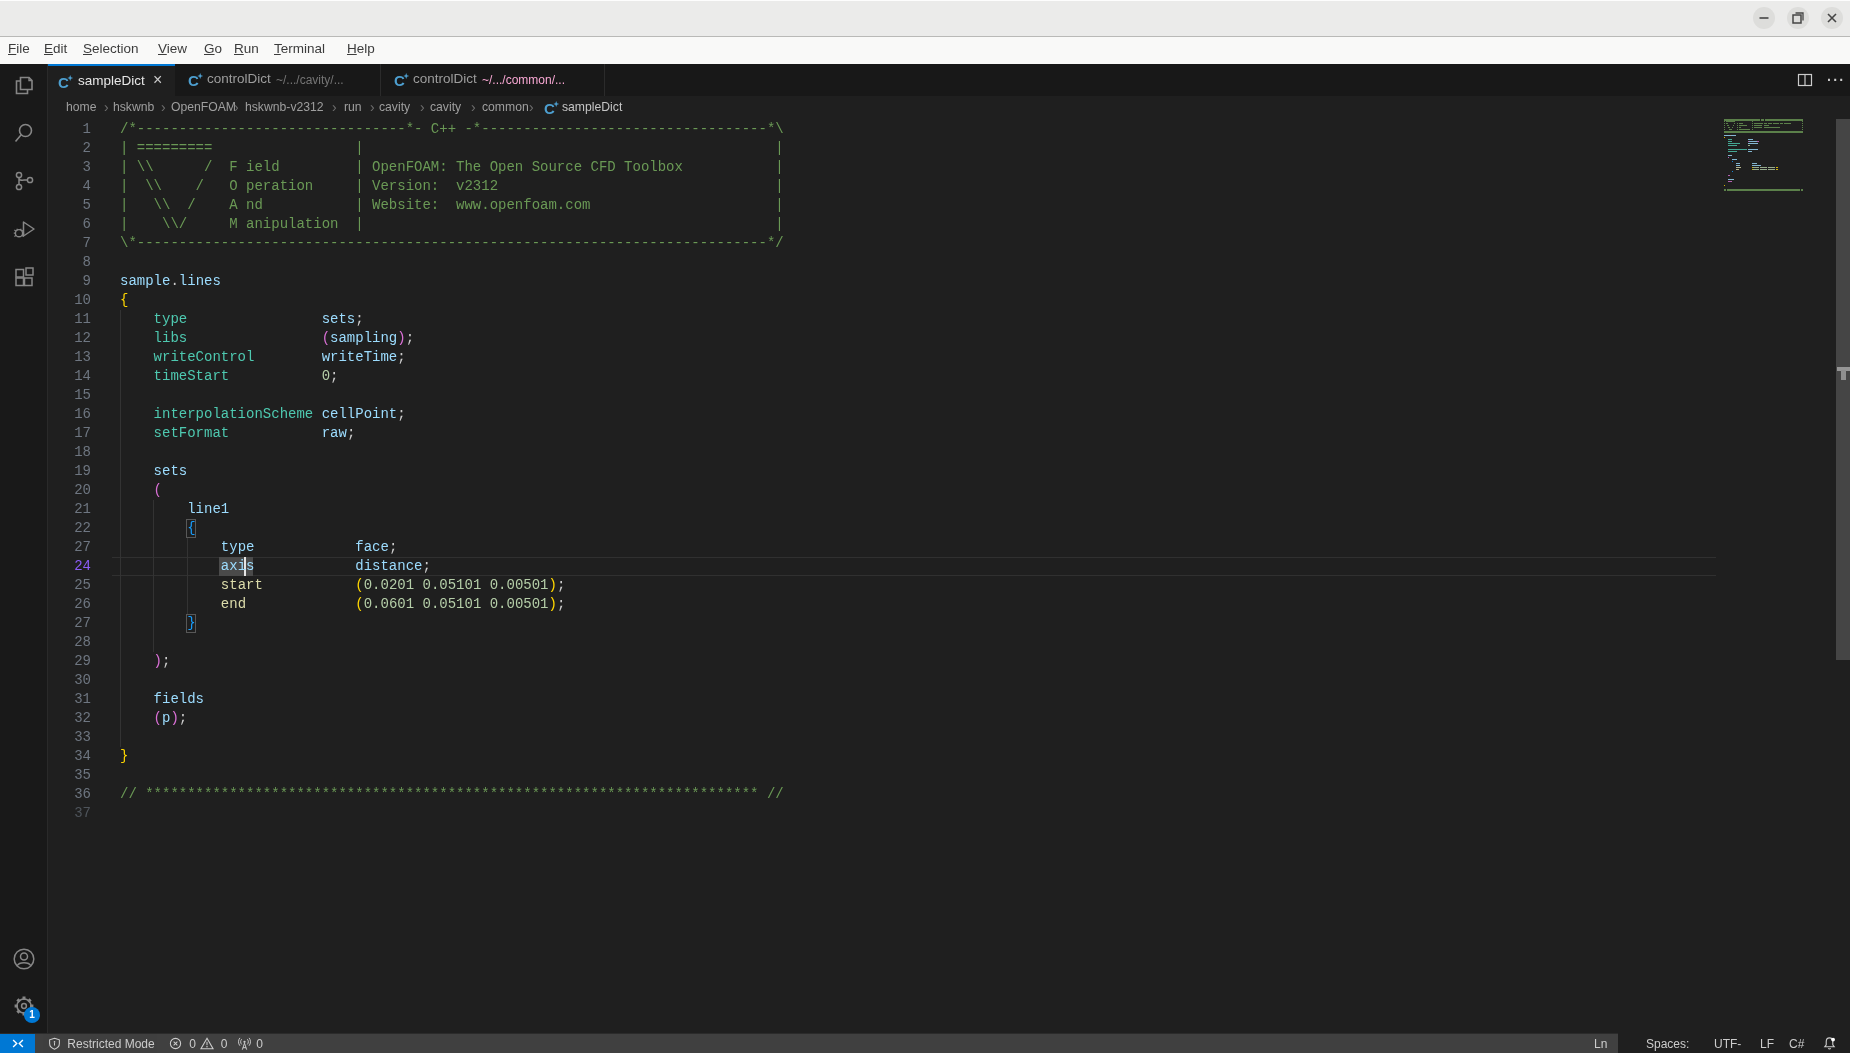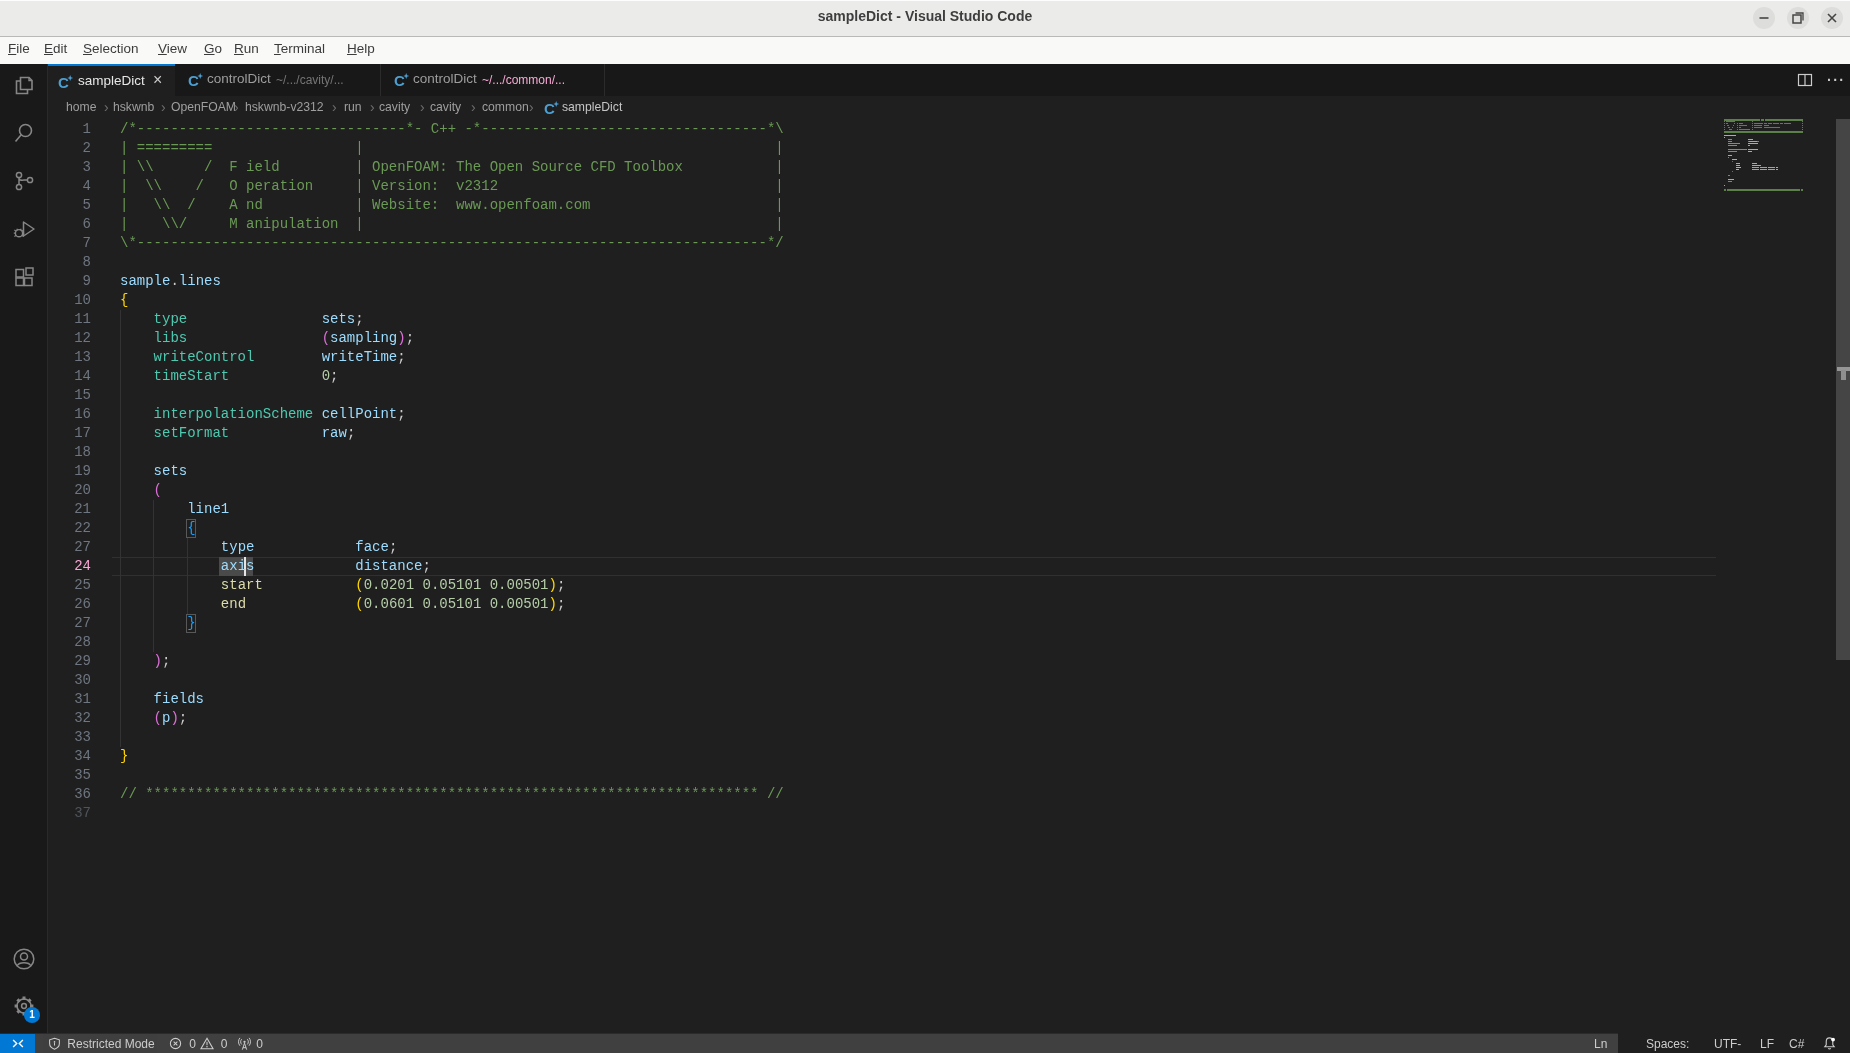--- a/index.html
+++ b/index.html
@@ -55,21 +55,20 @@
 .csicon { display:inline-block; width:16px; height:16px; }
 .sep { position:absolute; top:3px; color:#6e6e6e; font-size:14px; }
 
 #statusbar { position:absolute; left:0; top:1033px; width:1618px; height:20px;
   background:#404040; color:#cccccc; font-size:12px; border-top:1px solid #2b2b2b; }
 .sitem { position:absolute; top:0; height:20px; line-height:20px; }
 </style>
 </head>
 <body>
 <div id="titlebar">
-  <div id="title">sampleDict - Visual Studio Code</div>
   <div class="winbtn" style="left:1753px;">
     <svg width="22" height="22" viewBox="0 0 22 22">
         <line x1="6.5" y1="11" x2="15.5" y2="11" stroke="#454545" stroke-width="1.6"></line>
       </svg>
   </div>
   <div class="winbtn" style="left:1787px;">
     <svg width="22" height="22" viewBox="0 0 22 22">
       <rect x="6" y="8" width="8" height="8" fill="none" stroke="#454545" stroke-width="1.5"></rect>
       <path d="M8.5 6 H16 V13.5" fill="none" stroke="#454545" stroke-width="1.3"></path>
     </svg>
@@ -229,21 +228,21 @@
       <div>14</div>
       <div>15</div>
       <div>16</div>
       <div>17</div>
       <div>18</div>
       <div>19</div>
       <div>20</div>
       <div>21</div>
       <div>22</div>
       <div>27</div>
-<div style="color:#f9a8d4">24</div>
+<div style="color:#8b5cf6">24</div>
       <div>25</div>
       <div>26</div>
       <div>27</div>
       <div>28</div>
       <div>29</div>
       <div>30</div>
       <div>31</div>
       <div>32</div>
       <div>33</div>
       <div>34</div>

